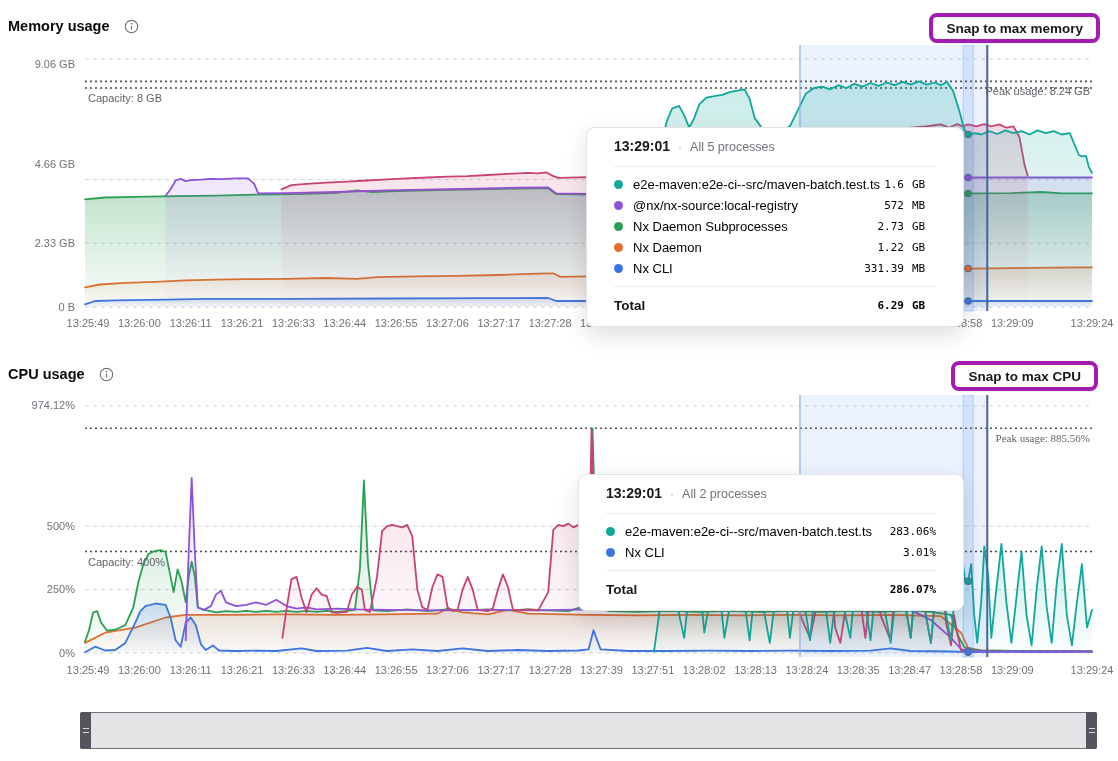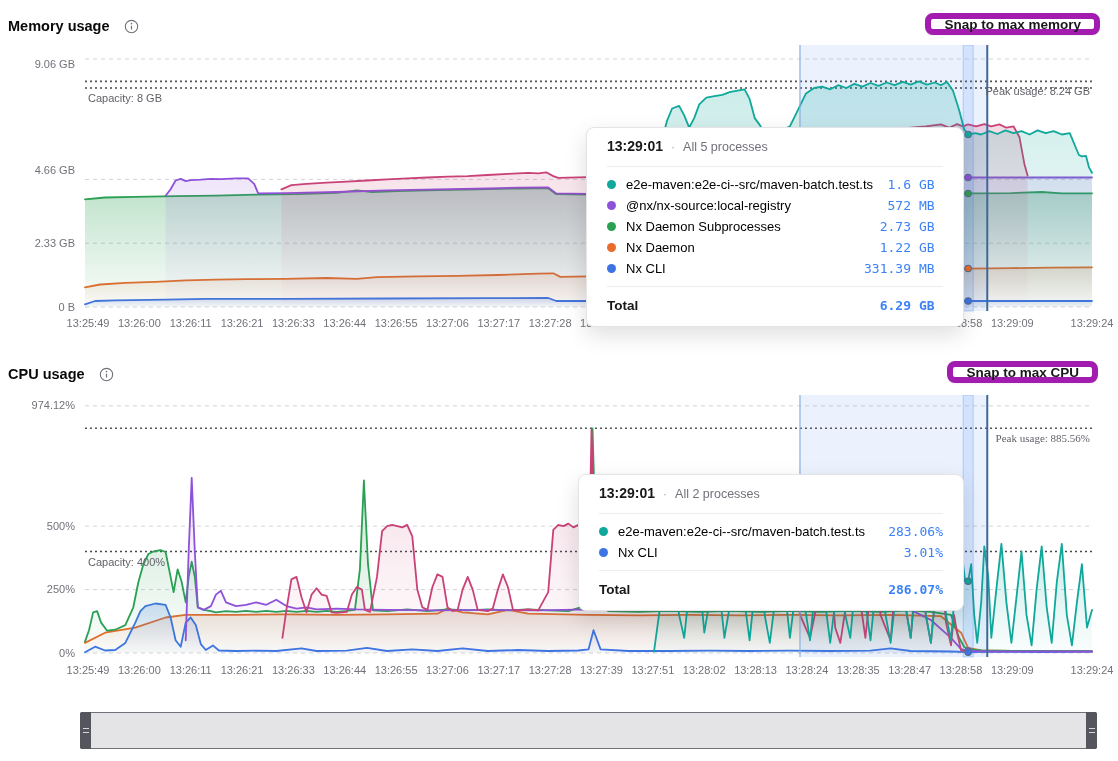--- a/index.html
+++ b/index.html
@@ -1,45 +1,45 @@
 <!DOCTYPE html>
 <html><head>
 <meta charset="utf-8">
 <style>
   html,body{margin:0;padding:0}
   body{width:1118px;height:761px;background:#ffffff;position:relative;overflow:hidden;
        font-family:"Liberation Sans",sans-serif;color:#18181b}
   .hdr{position:absolute;left:8px;display:flex;align-items:center;gap:14px;z-index:4}
   .hdr .t{font-size:14.5px;font-weight:bold;color:#09090b}
   .info{width:15px;height:15px;display:block}
-  .btn{position:absolute;height:22px;padding:0 13px;background:#fff;border:6px solid #a21caf;
+  .btn{position:absolute;height:30px;padding:0 13px;background:#fff;border:4px solid #a21caf;
        border-radius:8px;font-size:13.5px;font-weight:600;color:#18181b;display:flex;align-items:center;
        box-shadow:0 1px 2px rgba(0,0,0,.06);z-index:4;cursor:pointer;white-space:nowrap}
   #mem-btn{top:13px;right:18px}
   #cpu-btn{top:361px;right:20px}
   .chart{position:absolute;left:0;width:1118px;height:292px}
   #memory-chart{top:45px}
   #cpu-chart{top:395px}
   .chart svg{position:absolute;left:0;top:0}
   .ylab{position:absolute;width:70px;left:5px;text-align:right;font-size:11px;color:#71717a;white-space:nowrap}
   .linelab{position:absolute;font-size:11px;color:#5f5f67;white-space:nowrap}
   .xtick{position:absolute;transform:translateX(-50%);font-size:11px;color:#71717a;white-space:nowrap}
   .tooltip{position:absolute;background:#fff;border:1px solid #e4e4e7;border-radius:8px;
-           box-shadow:0 8px 22px rgba(0,0,0,.13);padding:10px 20px 11px;z-index:6;box-sizing:border-box}
+           box-shadow:0 8px 22px rgba(0,0,0,.13);padding:10px 27px 11px;z-index:6;box-sizing:border-box}
   #mem-tt{left:586px;top:82px;width:378px}
   #cpu-tt{left:578px;top:79px;width:386px}
   .tt-head{display:flex;align-items:baseline;gap:8px;height:20px}
   .tt-time{font-size:14px;font-weight:bold;color:#18181b}
   .tt-bullet{font-size:12px;color:#a1a1aa}
   .tt-sub{font-size:12.5px;color:#71717a}
   .tt-rows{margin-top:8px;border-top:1px solid #ececf0;padding-top:7px}
   .tt-row{display:flex;align-items:center;height:21px}
   .dot{width:9px;height:9px;border-radius:50%;margin-right:10px;flex:none}
   .tt-label{font-size:13px;color:#000000;flex:1;white-space:nowrap;overflow:hidden}
-  .mono{font-family:"DejaVu Sans Mono",monospace;font-size:13px;color:#3b82f6}
+  .mono{font-family:"DejaVu Sans Mono",monospace;font-size:11px;color:#000000}
   .tt-val{text-align:right;flex:none}
   .tt-unit-col{width:24px;margin-left:8px;flex:none}
   .tt-unit-pct{flex:none}
   .b{font-weight:bold}
   .tt-total{display:flex;align-items:center;margin-top:7px;border-top:1px solid #ececf0;padding-top:8px;height:20px}
   .tt-total .tl{font-size:13.5px;font-weight:bold;color:#18181b;flex:1}
   .brush{position:absolute;left:80px;top:712px;width:1017px;height:37px;background:#e4e4e7;
          border:1px solid #71717a;border-radius:2px;box-sizing:border-box;z-index:4}
   .handle{position:absolute;top:-1px;bottom:-1px;width:11px;background:#55555e;
           display:flex;flex-direction:column;align-items:center;justify-content:center;gap:3px;cursor:ew-resize}
@@ -154,21 +154,21 @@
           <span class="mono tt-unit-col">MB</span>
         </div>
       </div>
     <div class="tt-total">
       <span class="tl">Total</span>
       <span class="mono tt-val b">6.29</span>
       <span class="mono tt-unit-col b">GB</span>
     </div>
   </div>
 <div class="ylab" style="top: 7.45137px; margin-top: 6px;">9.06 GB</div>
-    <div class="ylab" style="top: 119px; text-align: right;">4.66 GB</div>
+    <div class="ylab" style="top: 113px; text-align: right;">4.66 GB</div>
     <div class="ylab" style="top: 191.708px;">2.33 GB</div>
     <div class="ylab" style="top: 255.5px;">0 B</div>
     <div class="linelab" style="left: 88px; top: 46.9725px;">Capacity: 8 GB</div>
     <div class="linelab" style="right: 28px; top: 40.4017px; text-align: right;">Peak usage: 8.24 GB</div>
     <div class="xtick" style="left: 88px; top: 272px;">13:25:49</div>
     <div class="xtick" style="left: 139.35px; top: 272px;">13:26:00</div>
     <div class="xtick" style="left: 190.7px; top: 272px;">13:26:11</div>
     <div class="xtick" style="left: 242.05px; top: 272px;">13:26:21</div>
     <div class="xtick" style="left: 293.4px; top: 272px;">13:26:33</div>
     <div class="xtick" style="left: 344.75px; top: 272px;">13:26:44</div>

